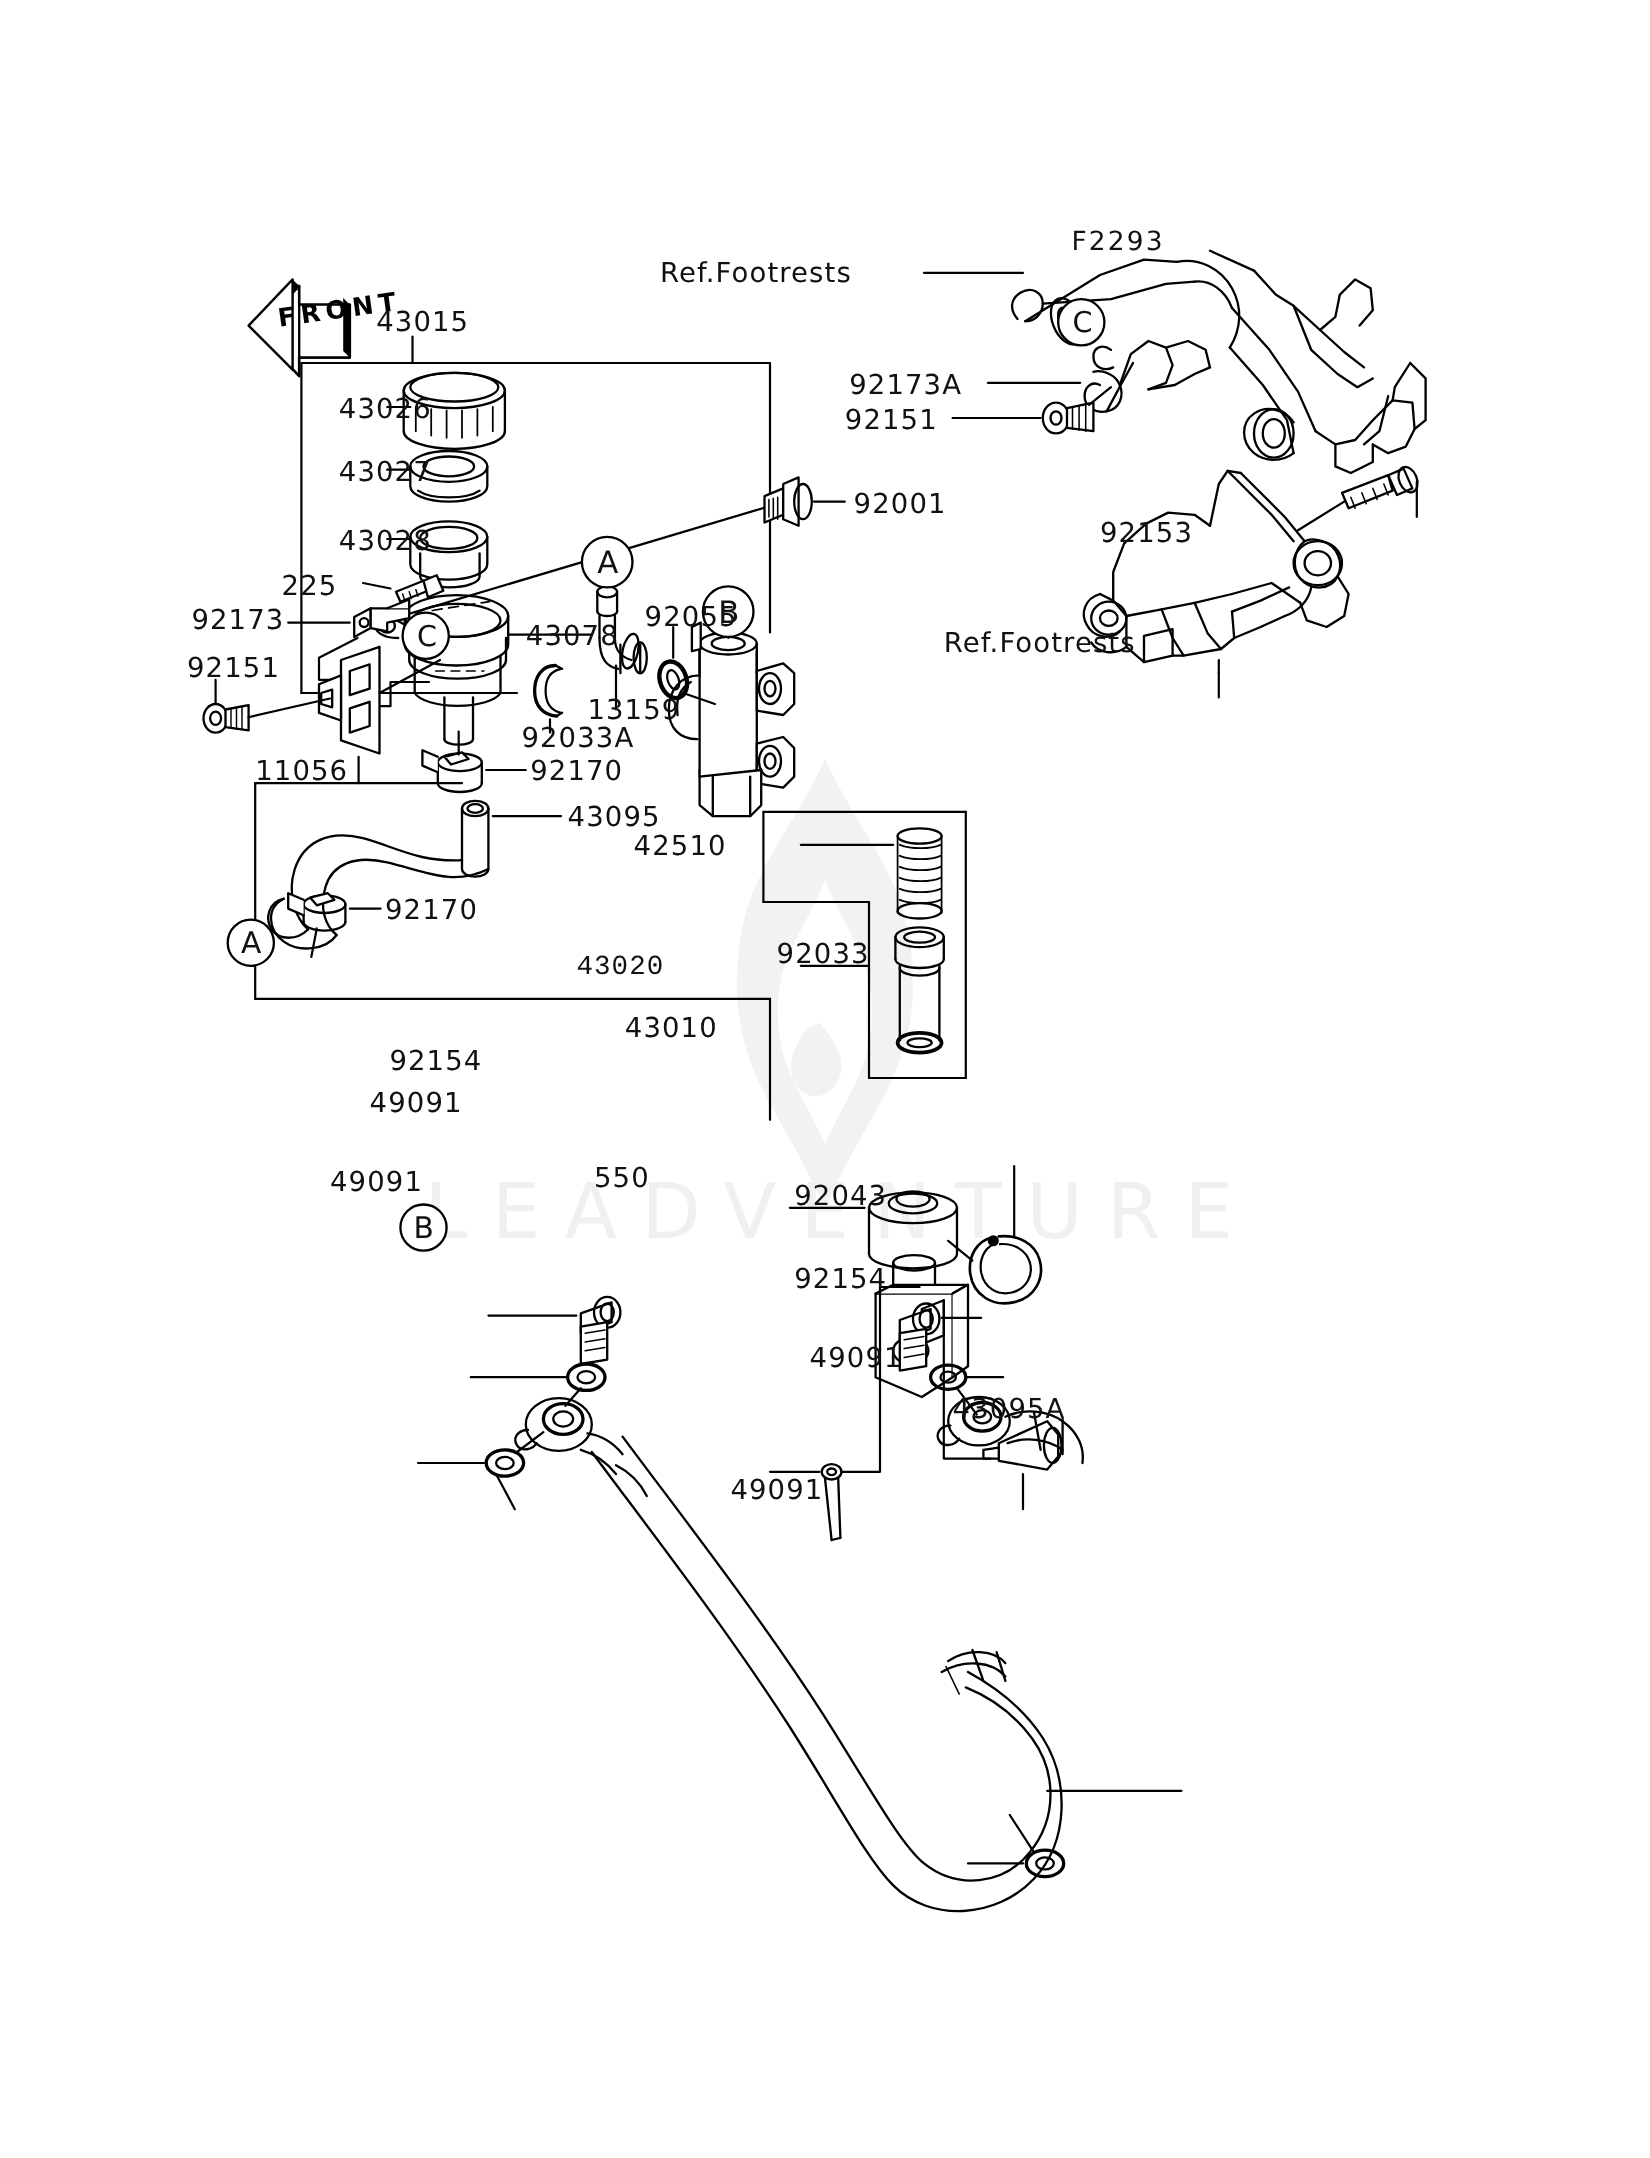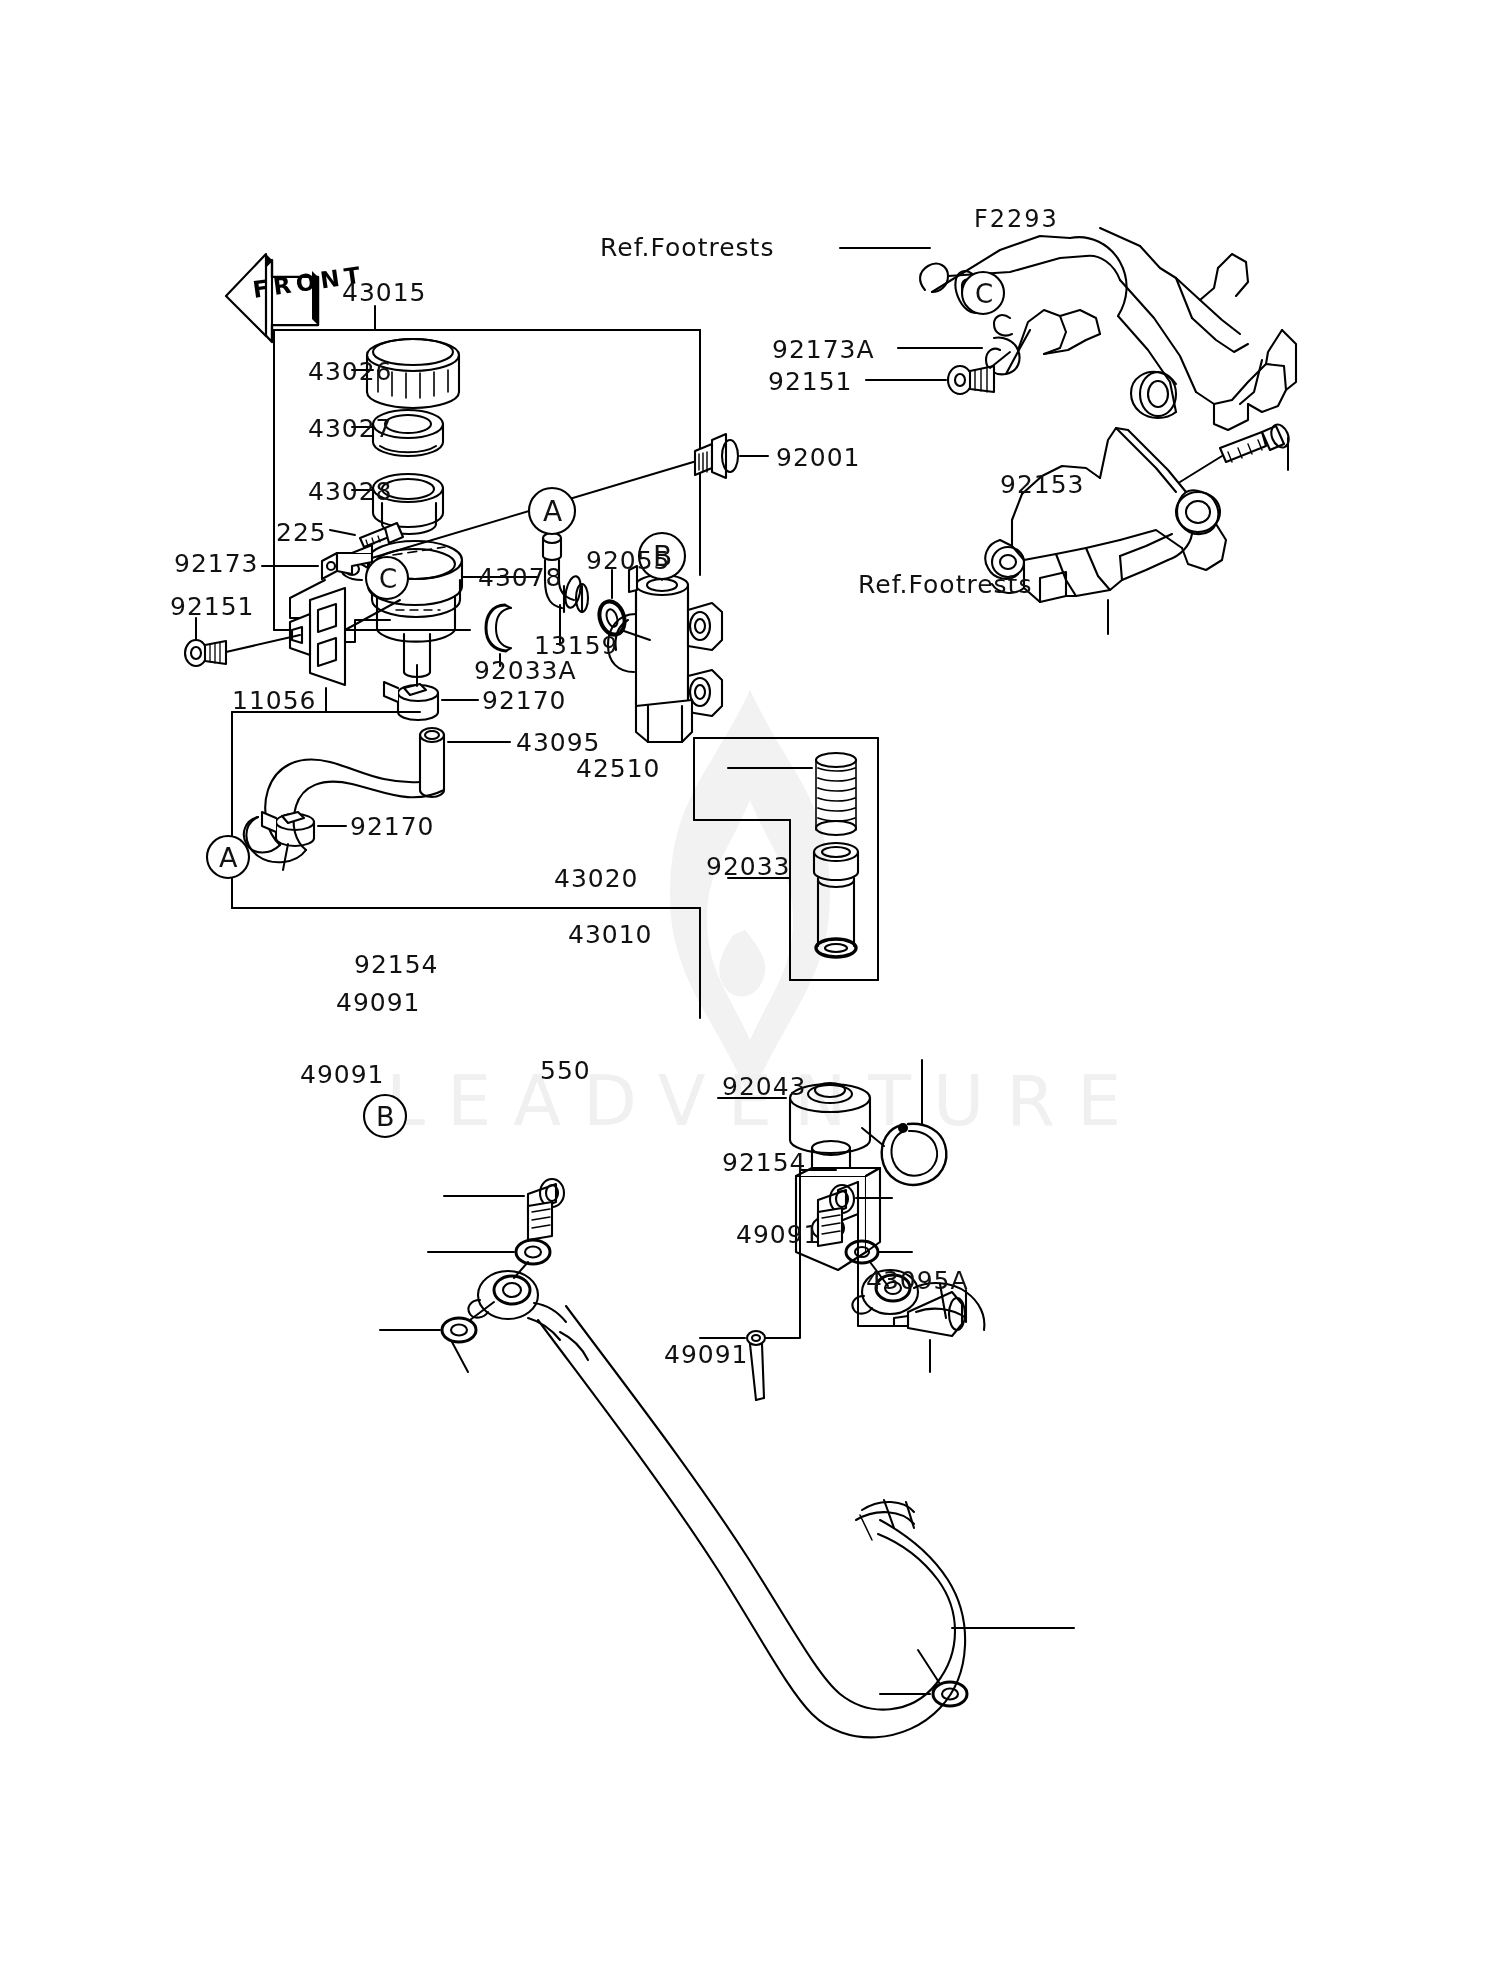--- a/index.html
+++ b/index.html
@@ -514,36 +514,36 @@
   <div class="lbl" style="left:342px;top:278px;">43015</div>
   <div class="lbl" style="left:308px;top:357px;">43026</div>
   <div class="lbl" style="left:308px;top:414px;">43027</div>
   <div class="lbl" style="left:308px;top:477px;">43028</div>
 
   <div class="lbl" style="left:772px;top:335px;">92173A</div>
   <div class="lbl" style="left:768px;top:367px;">92151</div>
   <div class="lbl" style="left:776px;top:443px;">92001</div>
   <div class="lbl" style="left:1000px;top:470px;">92153</div>
 
-  <div class="lbl" style="left:256px;top:518px;margin-left:20px;">225</div>
+  <div class="lbl" style="left:256px;top:518px;">225</div>
   <div class="lbl" style="left:174px;top:549px;">92173</div>
   <div class="lbl" style="left:170px;top:592px;">92151</div>
   <div class="lbl" style="left:232px;top:686px;">11056</div>
 
   <div class="lbl" style="left:478px;top:563px;">43078</div>
   <div class="lbl" style="left:474px;top:656px;">92033A</div>
   <div class="lbl" style="left:534px;top:631px;">13159</div>
   <div class="lbl" style="left:586px;top:546px;">92055</div>
 
   <div class="lbl" style="left:482px;top:686px;">92170</div>
   <div class="lbl" style="left:516px;top:728px;">43095</div>
   <div class="lbl" style="left:350px;top:812px;">92170</div>
 
   <div class="lbl" style="left:576px;top:754px;">42510</div>
-  <div class="lbl" style="left:554px;top:864px;">43020</div>
+  <div class="lbl" style="left:524px;top:864px;font-family:Liberation Mono, monospace;">43020</div>
 
   <div class="lbl" style="left:568px;top:920px;text-align:center;">43010</div>
   <div class="lbl" style="left:706px;top:852px;">92033</div>
 
   <div class="lbl" style="left:354px;top:950px;">92154</div>
   <div class="lbl" style="left:336px;top:988px;">49091</div>
   <div class="lbl" style="left:300px;top:1060px;">49091</div>
 
   <div class="lbl" style="left:540px;top:1056px;text-align:center;">550</div>
   <div class="lbl" style="left:722px;top:1072px;">92043</div>

